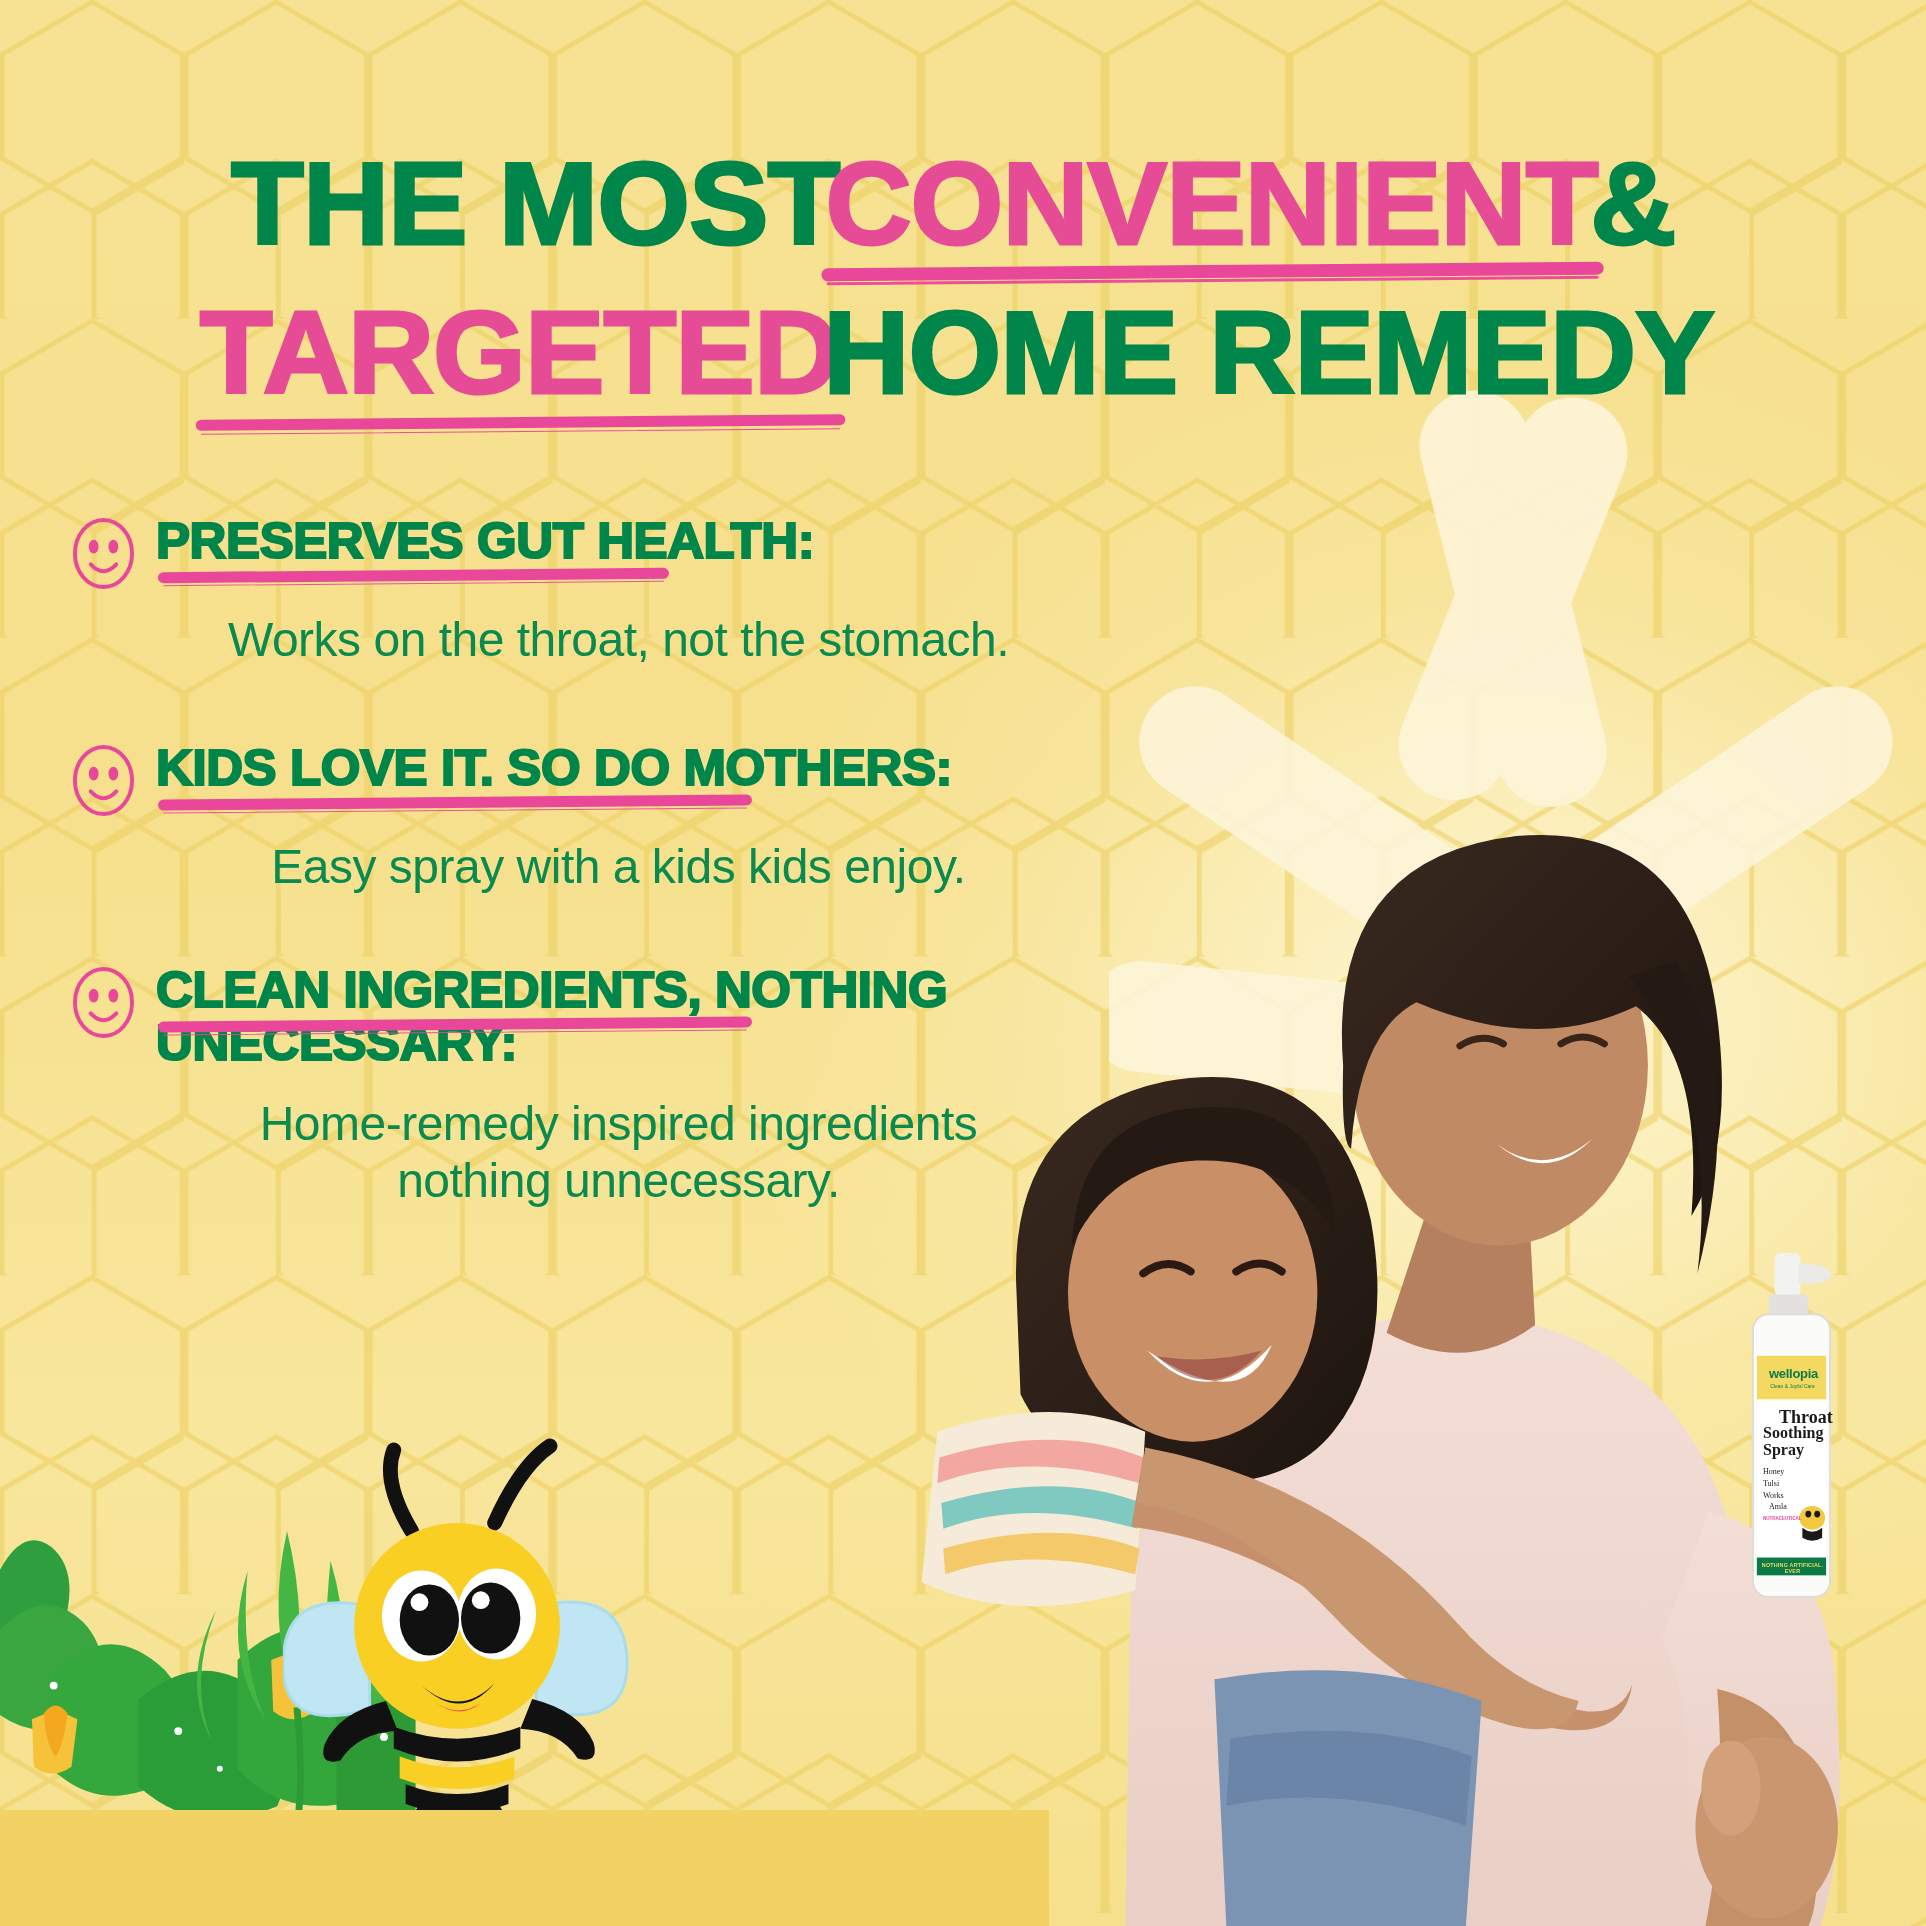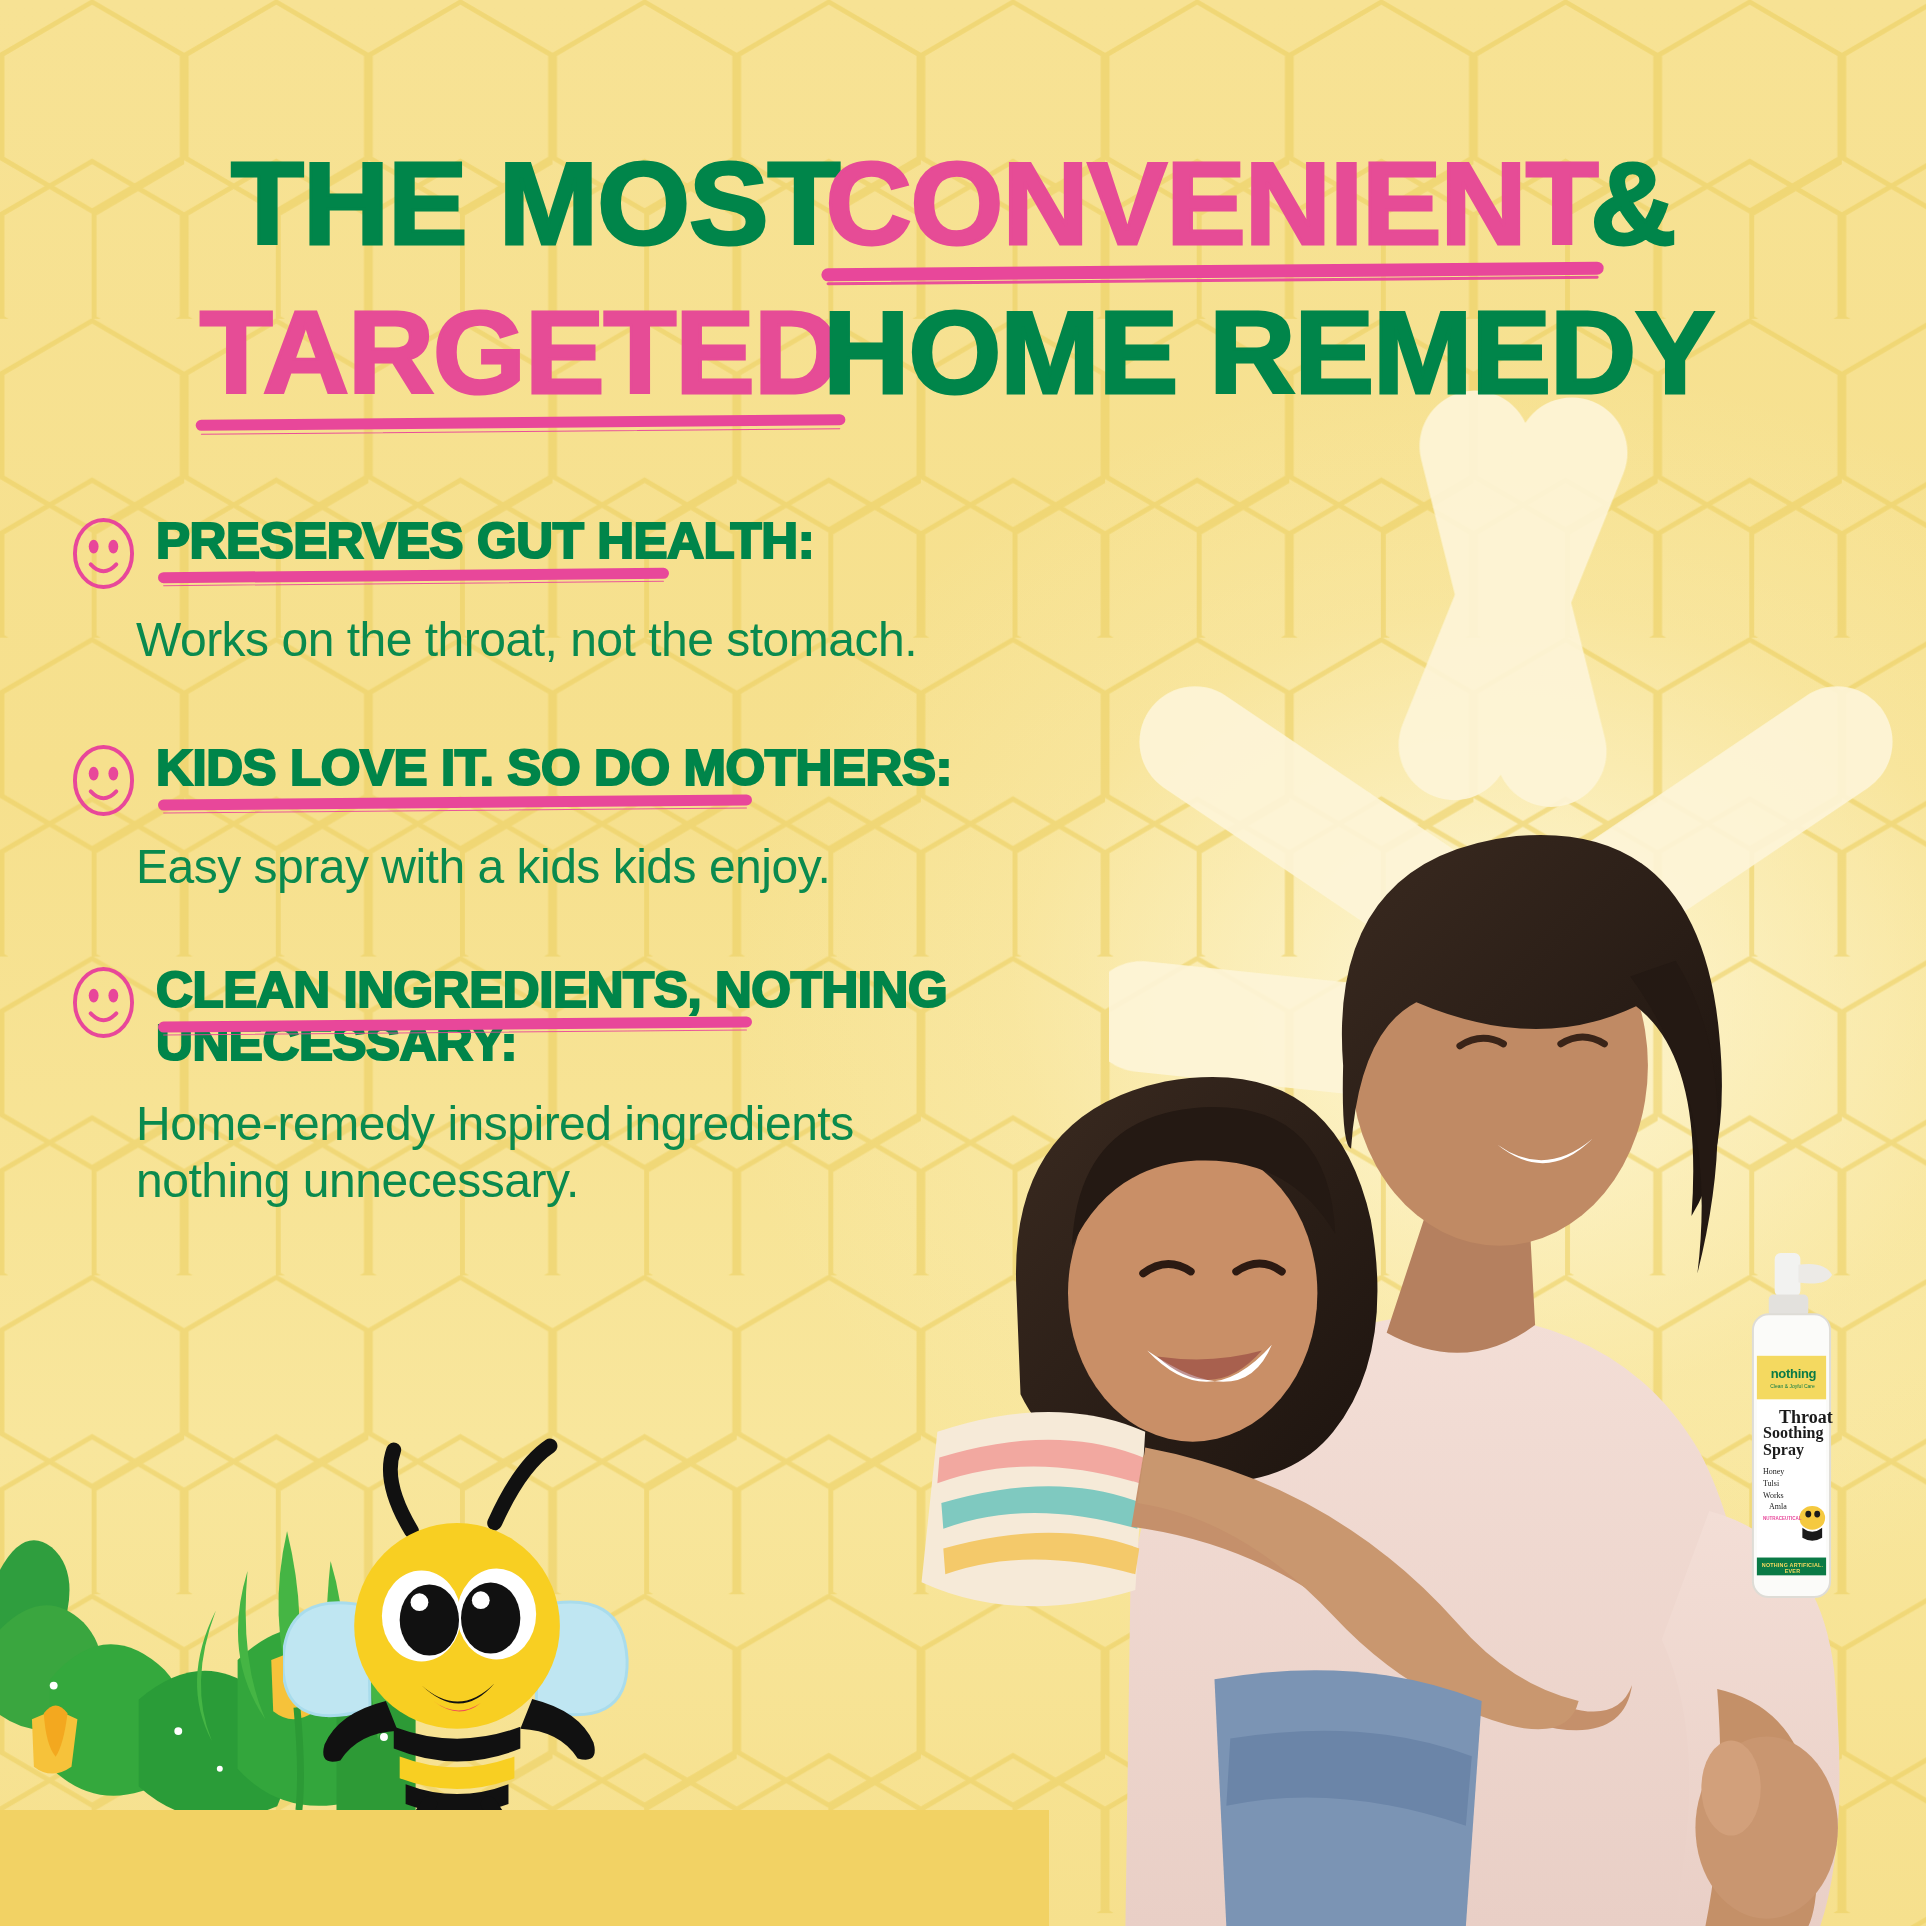--- a/index.html
+++ b/index.html
@@ -49,21 +49,21 @@
     transform:scaleX(1.02);transform-origin:left center;white-space:pre-line;
   }
   .b-uline{
     position:absolute;left:2px;width:511px;height:11px;top:55px;
     background:#e8479a;border-radius:7px;
     box-shadow:0 8px 0 -5px rgba(232,71,154,.9);
     transform:rotate(-.5deg);
   }
   .b-body{
     color:#0a8a4e;font-size:48px;line-height:1.18;margin:22px 0 0 65px;
-    letter-spacing:-0.5px;white-space:pre-line;
+    letter-spacing:-0.5px;white-space:pre-line;text-align:center;
   }
   
   .photo{position:absolute;right:0;bottom:0;width:1049px;height:1416px;overflow:hidden;}
   
   .bottomband{position:absolute;left:0;bottom:0;width:1049px;height:117px;background:#f2d264;}
   
   .foliage{position:absolute;left:-10px;bottom:99px;width:426px;height:356px;}
   
   .bee{position:absolute;left:283px;bottom:99px;width:356px;height:416px;}
   
@@ -238,21 +238,21 @@
 
       <rect x="32" y="108" width="70" height="220" rx="6" fill="#ffffff"></rect>
       <rect x="32" y="108" width="70" height="44" fill="#f4d960"></rect>
       <rect x="32" y="312" width="70" height="18" fill="#0a7a46"></rect>
 
       <ellipse cx="88" cy="272" rx="13" ry="12" fill="#f5c93f"></ellipse>
       <ellipse cx="84" cy="268" rx="3" ry="3.4" fill="#1a1a1a"></ellipse>
       <ellipse cx="93" cy="268" rx="3" ry="3.4" fill="#1a1a1a"></ellipse>
       <path d="M78 282 q10 8 20 0 l0 10 q-10 6 -20 0 Z" fill="#1a1a1a"></path>
     </svg>
-    <span class="bt-txt" style="left:38px;top:117px;width:61px;text-align:center;font-family:'Liberation Sans',sans-serif;font-weight:bold;font-size:13px;color:#0a7a46;letter-spacing:-0.3px;">nothing</span>
+    <span class="bt-txt" style="left:38px;top:117px;width:61px;text-align:center;font-family:'Liberation Sans',sans-serif;font-weight:bold;font-size:13px;color:#0a7a46;letter-spacing:-0.3px;">wellopia</span>
     <span class="bt-txt" style="left:34px;top:134px;width:67px;text-align:center;font-family:'Liberation Sans',sans-serif;font-size:5px;color:#0a7a46;">Clean &amp; Joyful Care</span>
     <span class="bt-txt" style="left:38px;top:158px;font-size:18px;font-weight:bold;margin-left:16px;">Throat</span>
     <span class="bt-txt" style="left:38px;top:175px;font-size:16px;font-weight:bold;">Soothing</span>
     <span class="bt-txt" style="left:38px;top:192px;font-size:16px;font-weight:bold;">Spray</span>
     <span class="bt-txt" style="left:38px;top:218px;font-size:8px;">Honey</span>
     <span class="bt-txt" style="left:38px;top:230px;font-size:8px;">Tulsi</span>
     <span class="bt-txt" style="left:38px;top:242px;font-size:8px;">Works</span>
     <span class="bt-txt" style="left:44px;top:253px;font-size:8px;">Amla</span>
     <span class="bt-txt" style="left:38px;top:267px;font-size:4.5px;color:#e8479a;font-family:'Liberation Sans',sans-serif;font-weight:bold;">NUTRACEUTICAL</span>
     <span class="bt-txt" style="left:34px;top:313px;width:67px;text-align:center;font-size:5.4px;color:#f4d960;font-family:'Liberation Sans',sans-serif;font-weight:bold;letter-spacing:0.2px;">NOTHING ARTIFICIAL. EVER</span>

